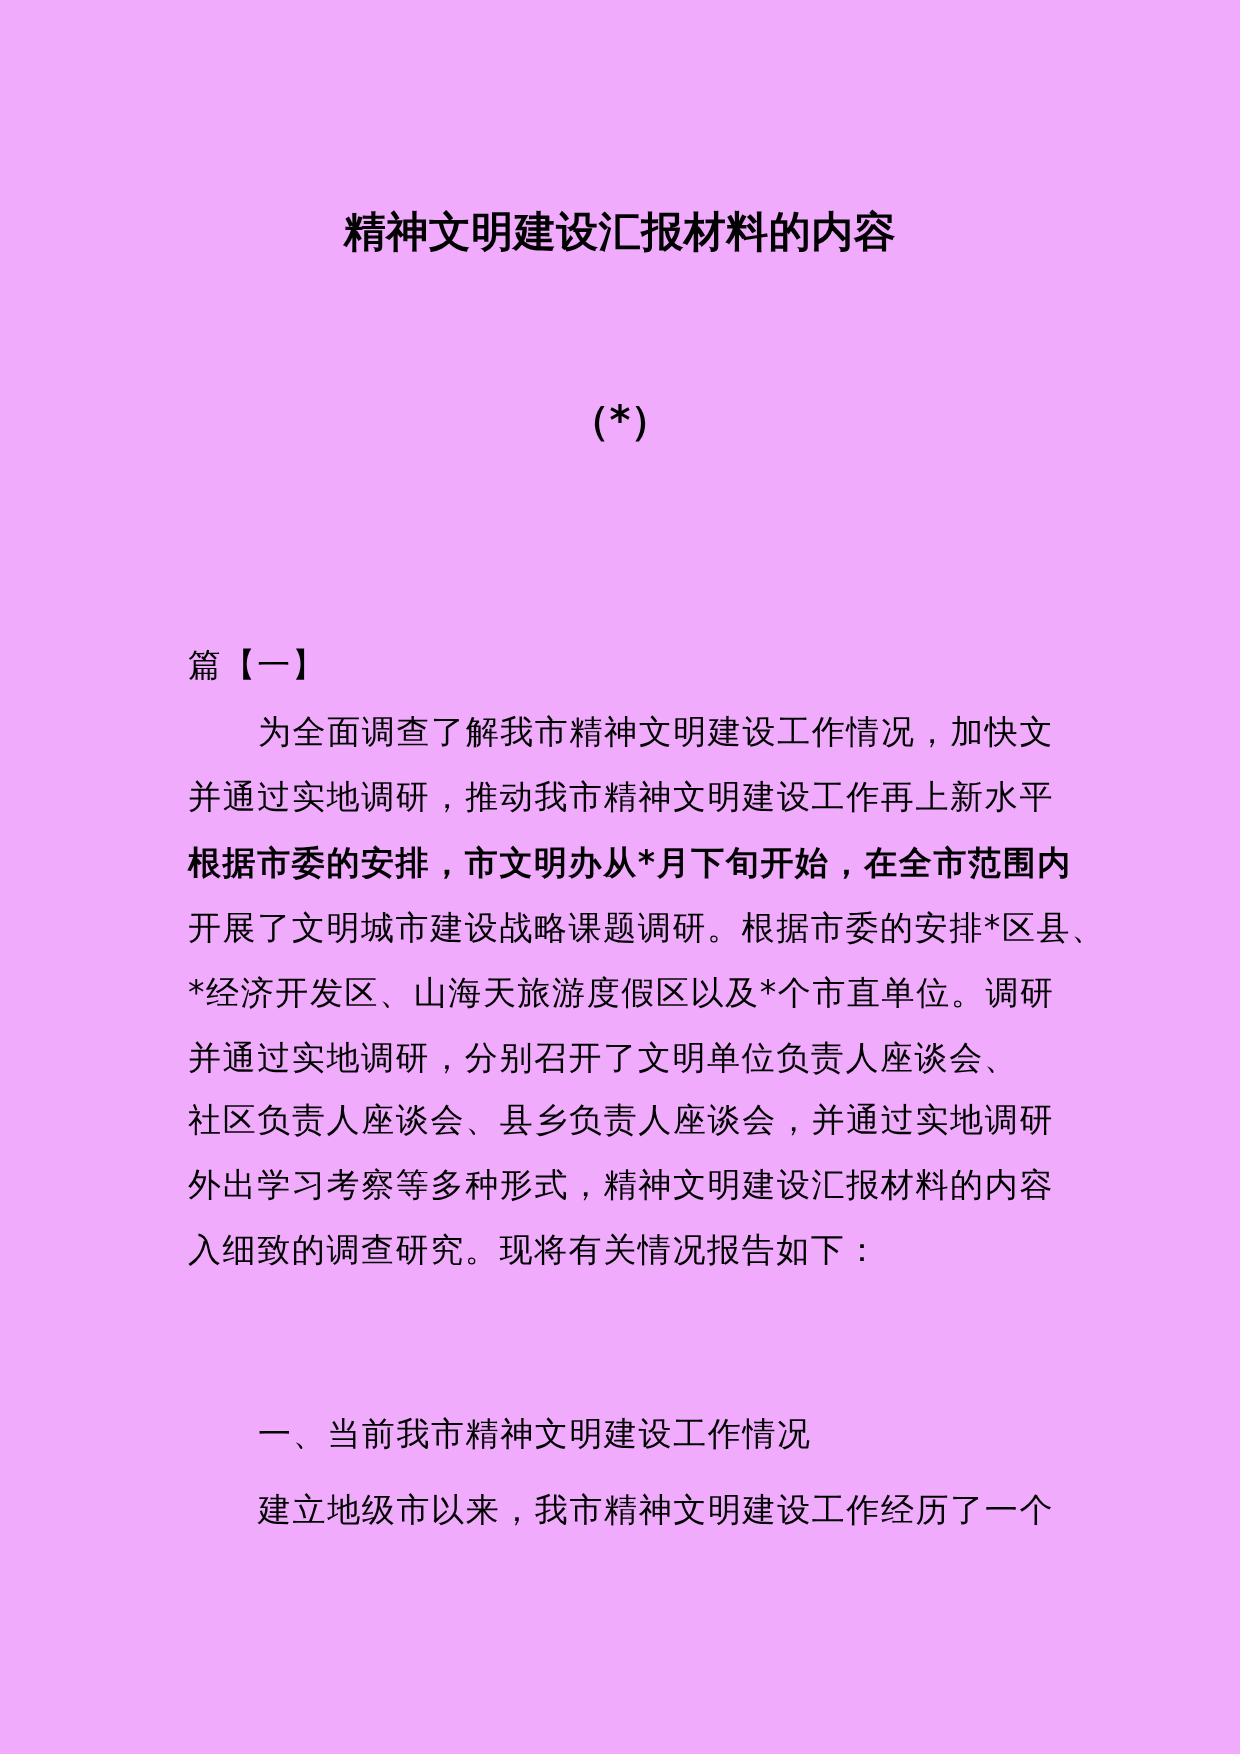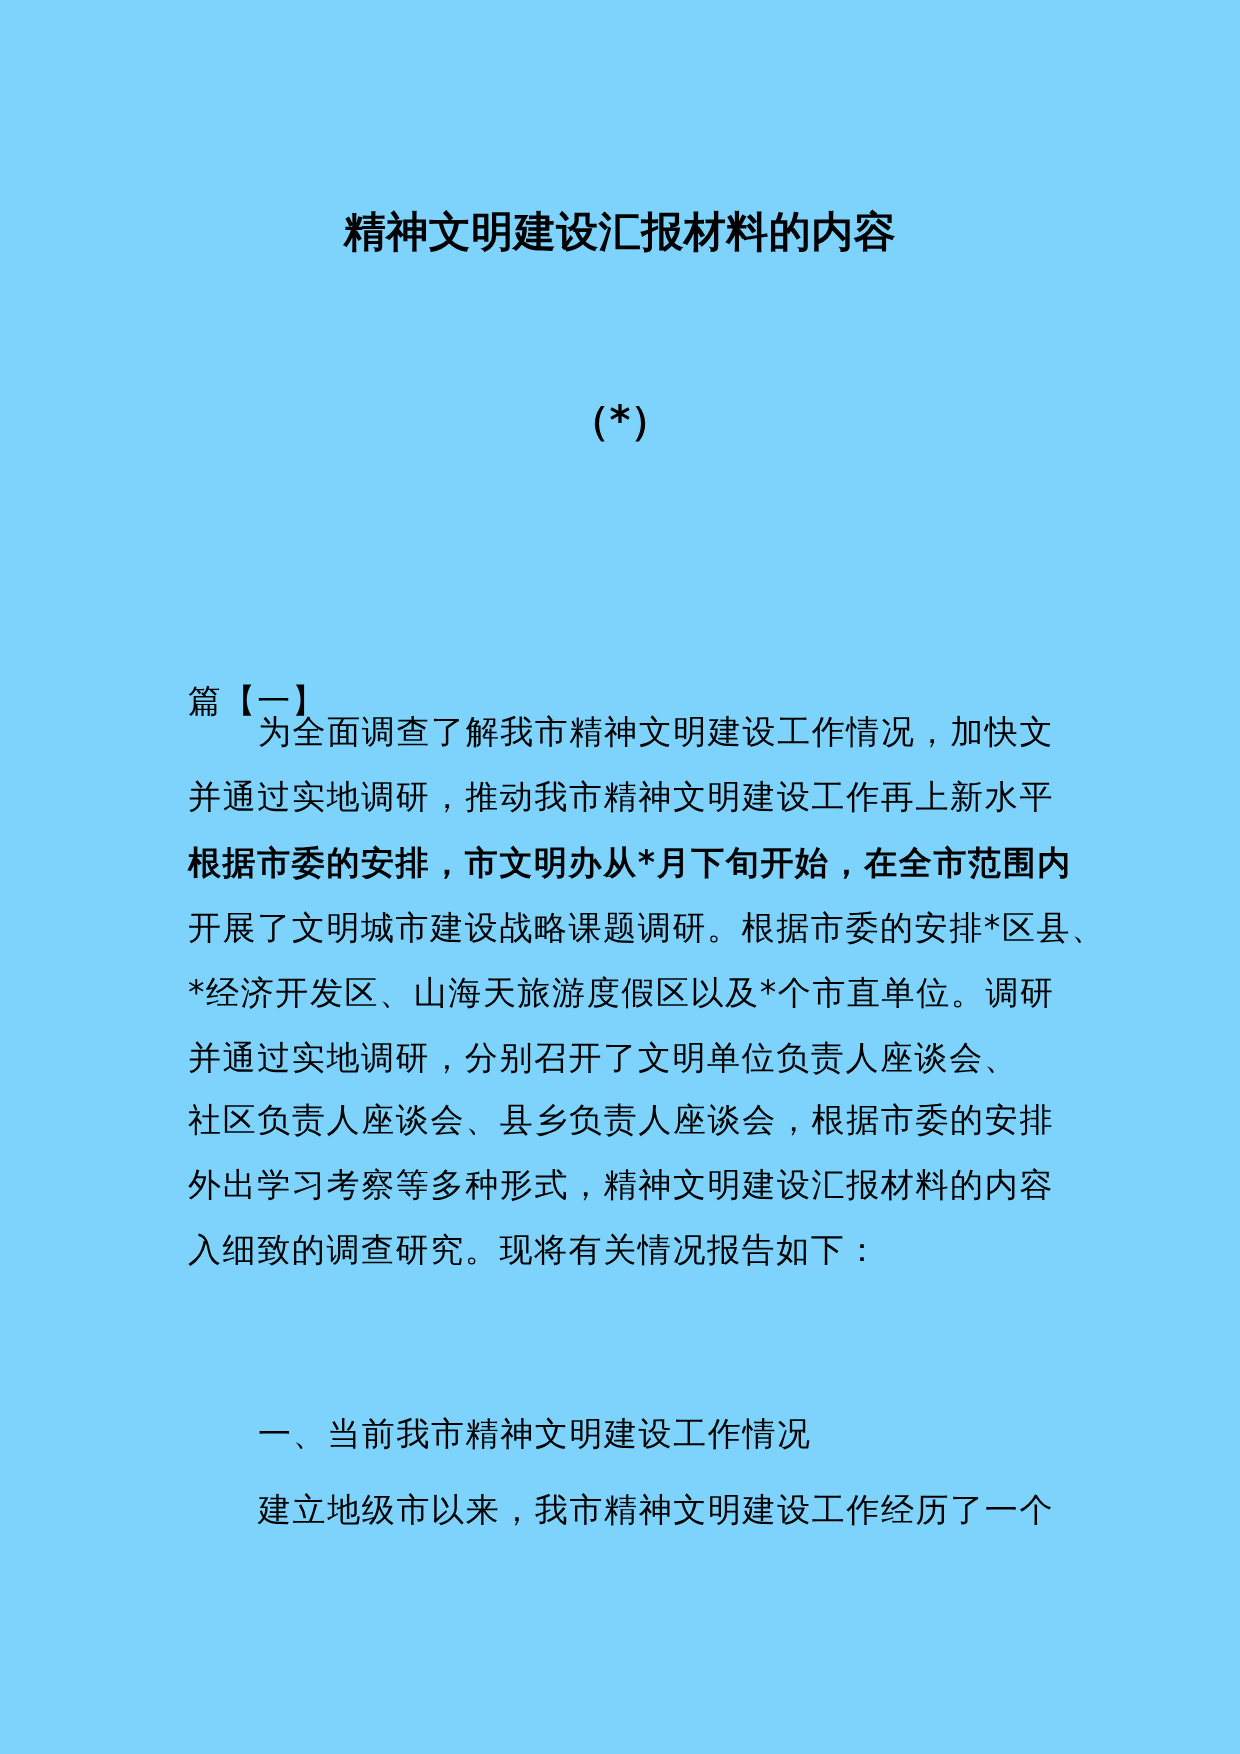--- a/index.html
+++ b/index.html
@@ -13,21 +13,21 @@
       position: relative;
       overflow: hidden;
       font-family: "DejaVu Sans", sans-serif;
       color: #000000;
     }
     .page {
       position: absolute;
       left: 0; top: 0;
       width: 1240px;
       height: 1754px;
-      background: #7dd3fc;
+      background: #f0abfc;
     }
     .title {
       position: absolute;
       left: 0;
       width: 1240px;
       top: 204px;
       text-align: center;
       font-size: 42px;
       font-weight: bold;
       line-height: 56px;
@@ -63,30 +63,30 @@
   </style>
 </head>
 <body>
 
 <div class="page">
 
   <div class="title">精神文明建设汇报材料的内容</div>
 
   <div class="subtitle">（*）</div>
 
-  <div class="line" style="top:643px;margin-top:36px;">篇【一】</div>
+  <div class="line" style="top:643px;">篇【一】</div>
 
   <div>
     <div class="line indent justify" style="top:710px;">为全面调查了解我市精神文明建设工作情况，加快文</div>
     <div class="line justify" style="top:775px;">并通过实地调研，推动我市精神文明建设工作再上新水平</div>
     <div class="line justify" style="top:841px;font-weight:bold;">根据市委的安排，市文明办从*月下旬开始，在全市范围内</div>
     <div class="line" style="top:906px;">开展了文明城市建设战略课题调研。根据市委的安排*区县、</div>
     <div class="line justify" style="top:971px;">*经济开发区、山海天旅游度假区以及*个市直单位。调研</div>
     <div class="line" style="top:1036px;">并通过实地调研，分别召开了文明单位负责人座谈会、</div>
-    <div class="line justify" style="top:1098px;">社区负责人座谈会、县乡负责人座谈会，根据市委的安排</div>
+    <div class="line justify" style="top:1098px;">社区负责人座谈会、县乡负责人座谈会，并通过实地调研</div>
     <div class="line justify" style="top:1163px;">外出学习考察等多种形式，精神文明建设汇报材料的内容</div>
     <div class="line" style="top:1228px;">入细致的调查研究。现将有关情况报告如下：</div>
   </div>
 
   <div class="line indent" style="top:1412px;">一、当前我市精神文明建设工作情况</div>
 
   <div>
     <div class="line indent justify" style="top:1488px;">建立地级市以来，我市精神文明建设工作经历了一个</div>
   </div>
 

